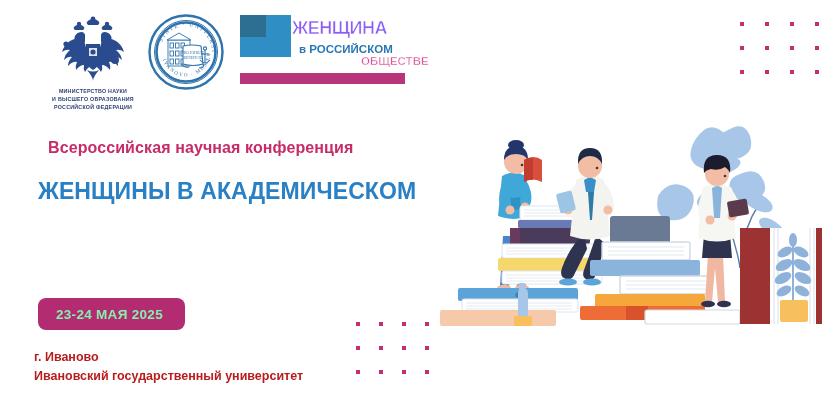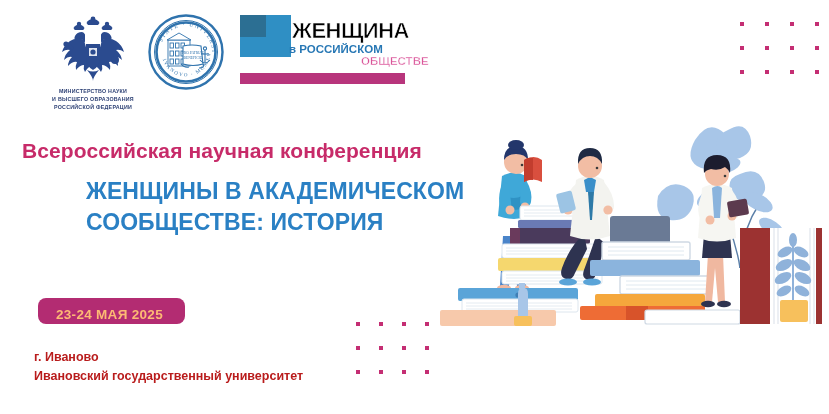--- a/index.html
+++ b/index.html
@@ -34,61 +34,61 @@
   .logo-seal { position: absolute; left: 148px; top: 14px; width: 76px; height: 76px; }
 
   .logo-journal { position: absolute; left: 240px; top: 12px; width: 165px; height: 72px; }
   .journal-square { position: absolute; left: 0; top: 3px; width: 58px; height: 50px; }
   .journal-bar {
     position: absolute; left: 0; bottom: 0; width: 165px; height: 11px;
     background: #b8357c;
   }
   .journal-word1 {
     position: absolute; left: 52px; top: 6px;
-    font-size: 22px; font-weight: bold; letter-spacing: -0.5px;
-    color: #000000;
+    font-size: 18px; font-weight: bold; letter-spacing: -0.5px;
+    color: #8b5cf6;
     -webkit-text-stroke: 0.6px #ffffff;
     font-family: "Liberation Sans", sans-serif;
   }
   .journal-word2 {
-    position: absolute; left: 49px; top: 31px;
+    position: absolute; left: 59px; top: 31px;
     font-size: 11.5px; font-weight: bold; letter-spacing: 0px;
     color: #2878b5;
   }
   .journal-word3 {
     position: absolute; left: 85px; top: 43px;
     font-size: 11.5px; font-weight: bold;
     color: #d94f96;
     margin-left: 36px;
     -webkit-text-stroke: 0.5px #ffffff;
   }
 
   
   .subtitle {
-    position: absolute; left: 22px; top: 139px;
-    font-size: 21px; font-weight: bold;
+    position: absolute; left: 48px; top: 139px;
+    font-size: 16px; font-weight: bold;
     color: #c72b69;
     letter-spacing: 0.1px;
     white-space: nowrap;
   }
   .main-title {
     position: absolute; left: 38px; top: 176px;
     font-size: 23px; font-weight: bold;
     color: #2a80c4;
     line-height: 1.33;
     letter-spacing: 0.1px;
   }
-  .main-title div { white-space: nowrap; margin-left: 48px; }
+  .main-title div { white-space: nowrap; }
 
   .date-badge {
     position: absolute; left: 38px; top: 298px;
     background: #b32c72;
-    color: #fdba74;
+    color: #86efac;
     font-size: 13.5px; font-weight: bold;
-    padding: 9px 22px 2px 18px;
+    padding: 9px 22px 8px 18px;
     border-radius: 8px;
     letter-spacing: 0.3px;
     white-space: nowrap;
   }
   .venue {
     position: absolute; left: 34px; top: 348px;
     color: #b91c1c;
     font-size: 12.5px; font-weight: bold;
     line-height: 1.55;
   }
@@ -210,21 +210,20 @@
       <div class="journal-word2">в РОССИЙСКОМ</div>
       <div class="journal-word3">ОБЩЕСТВЕ</div>
       <div class="journal-bar"></div>
     </div>
   </div>
 
   <div class="subtitle">Всероссийская научная конференция</div>
 
   <div class="main-title">
     <div>ЖЕНЩИНЫ В АКАДЕМИЧЕСКОМ</div>
-    <div>СООБЩЕСТВЕ: ИСТОРИЯ</div>
   </div>
 
   <div class="date-badge">23-24 МАЯ 2025</div>
 
   <div class="venue">
     <div>г. Иваново</div>
     <div>Ивановский государственный университет</div>
   </div>
 
   <div class="dot-grid" id="dots-topright">

